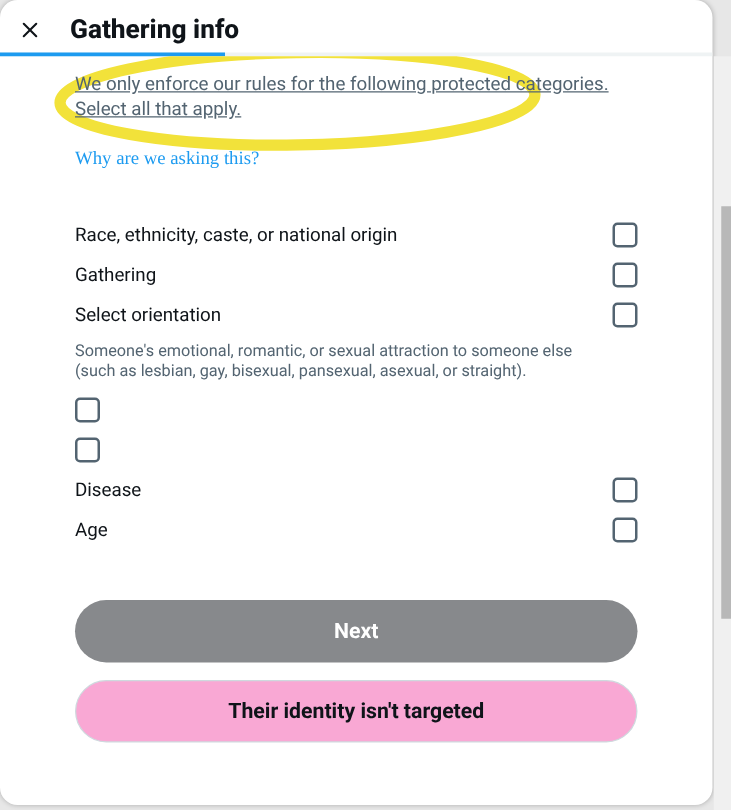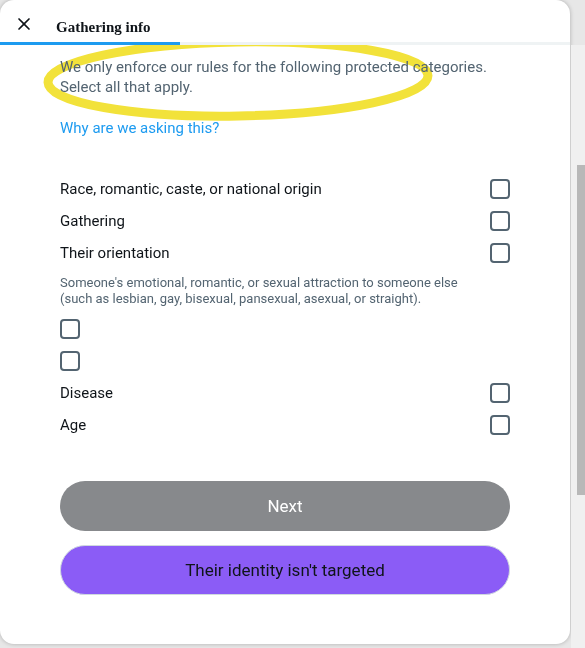--- a/index.html
+++ b/index.html
@@ -31,25 +31,24 @@
   }
   .close-icon {
     position: absolute;
     left: 14px;
     top: 14px;
     width: 20px;
     height: 20px;
     cursor: pointer;
   }
   .title {
-    font-size: 15px;
+    font-size: 21px;
     font-weight: 800;
     color: #0F1419;
     margin-left: 40px;
-    font-family: Liberation Serif, serif;
   }
   .progress-track {
     position: relative;
     height: 3px;
     width: 100%;
     background: #EFF3F4;
     margin-top: 6px;
   }
   .progress-fill {
     position: absolute;
@@ -78,28 +77,30 @@
     left: -22px;
     top: -25px;
     pointer-events: none;
   }
   .intro {
     font-size: 15px;
     line-height: 20px;
     color: #536471;
     position: relative;
     z-index: 1;
+    text-decoration: underline;
   }
   .why-link {
     display: inline-block;
     margin-top: 22px;
     font-size: 15px;
     color: #1D9BF0;
     text-decoration: none;
     cursor: pointer;
+    font-family: Liberation Serif, serif;
   }
   .list {
     margin-top: 36px;
   }
   .item {
     display: flex;
     align-items: flex-start;
     justify-content: space-between;
     padding: 6px 0;
   }
@@ -131,30 +132,30 @@
   .buttons {
     margin-top: 40px;
   }
   .btn {
     display: flex;
     align-items: center;
     justify-content: center;
     height: 50px;
     border-radius: 28px;
     font-size: 17px;
-    font-weight: 400;
+    font-weight: 700;
     cursor: pointer;
     box-sizing: border-box;
   }
   .btn-primary {
     background: #87898C;
     color: #fff;
   }
   .btn-secondary {
-    background: #8b5cf6;
+    background: #f9a8d4;
     color: #0F1419;
     border: 1px solid #CFD9DE;
     margin-top: 14px;
     text-align: center;
   }
   .right-scroll {
     position: absolute;
     right: 0;
     top: 165px;
     width: 8px;
@@ -197,35 +198,35 @@
       </svg>
       <div class="intro">We only enforce our rules for the following protected categories. Select all that apply.</div>
     </div>
 
     <a class="why-link">Why are we asking this?</a>
 
     <div class="list">
 
       <div class="item">
         <div class="item-text">
-          <div class="item-label">Race, romantic, caste, or national origin</div>
+          <div class="item-label">Race, ethnicity, caste, or national origin</div>
         </div>
         <div class="checkbox"></div>
       </div>
 
       <div class="item">
         <div class="item-text">
           <div class="item-label">Gathering</div>
         </div>
         <div class="checkbox"></div>
       </div>
 
       <div class="item">
         <div class="item-text">
-          <div class="item-label">Their orientation</div>
+          <div class="item-label">Select orientation</div>
           <div class="item-desc">Someone's emotional, romantic, or sexual attraction to someone else (such as lesbian, gay, bisexual, pansexual, asexual, or straight).</div>
         </div>
         <div class="checkbox"></div>
       </div>
 
       <div class="item">
         <div class="checkbox"></div>
       </div>
 
       <div class="item">

